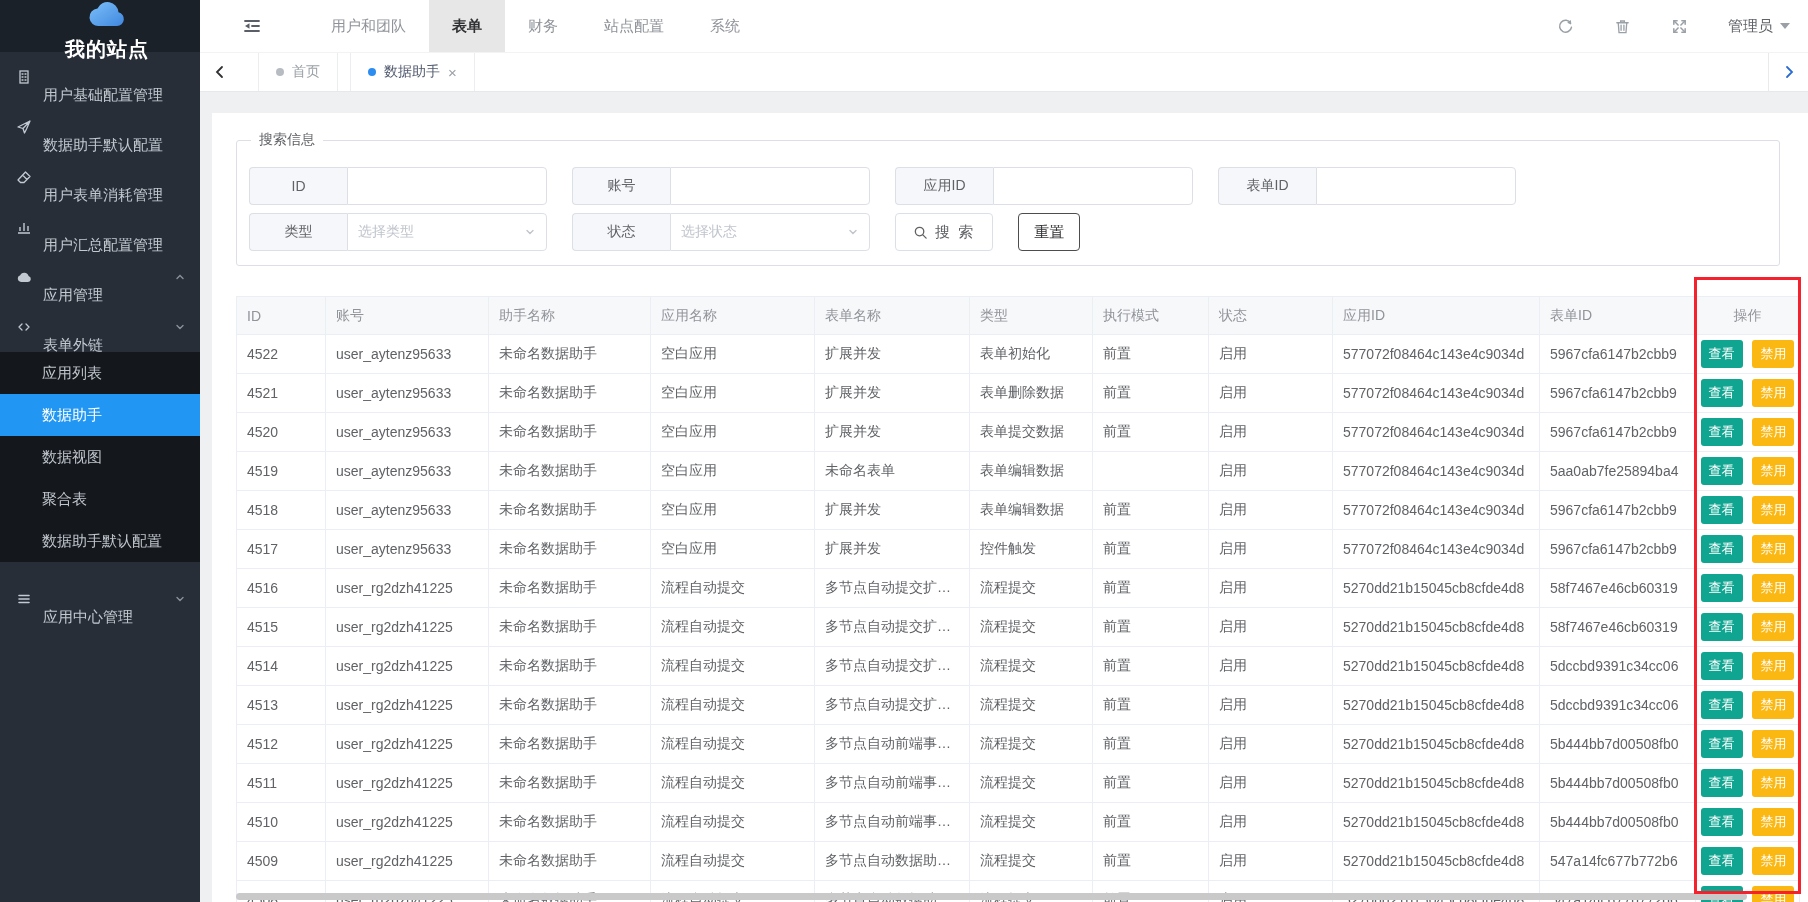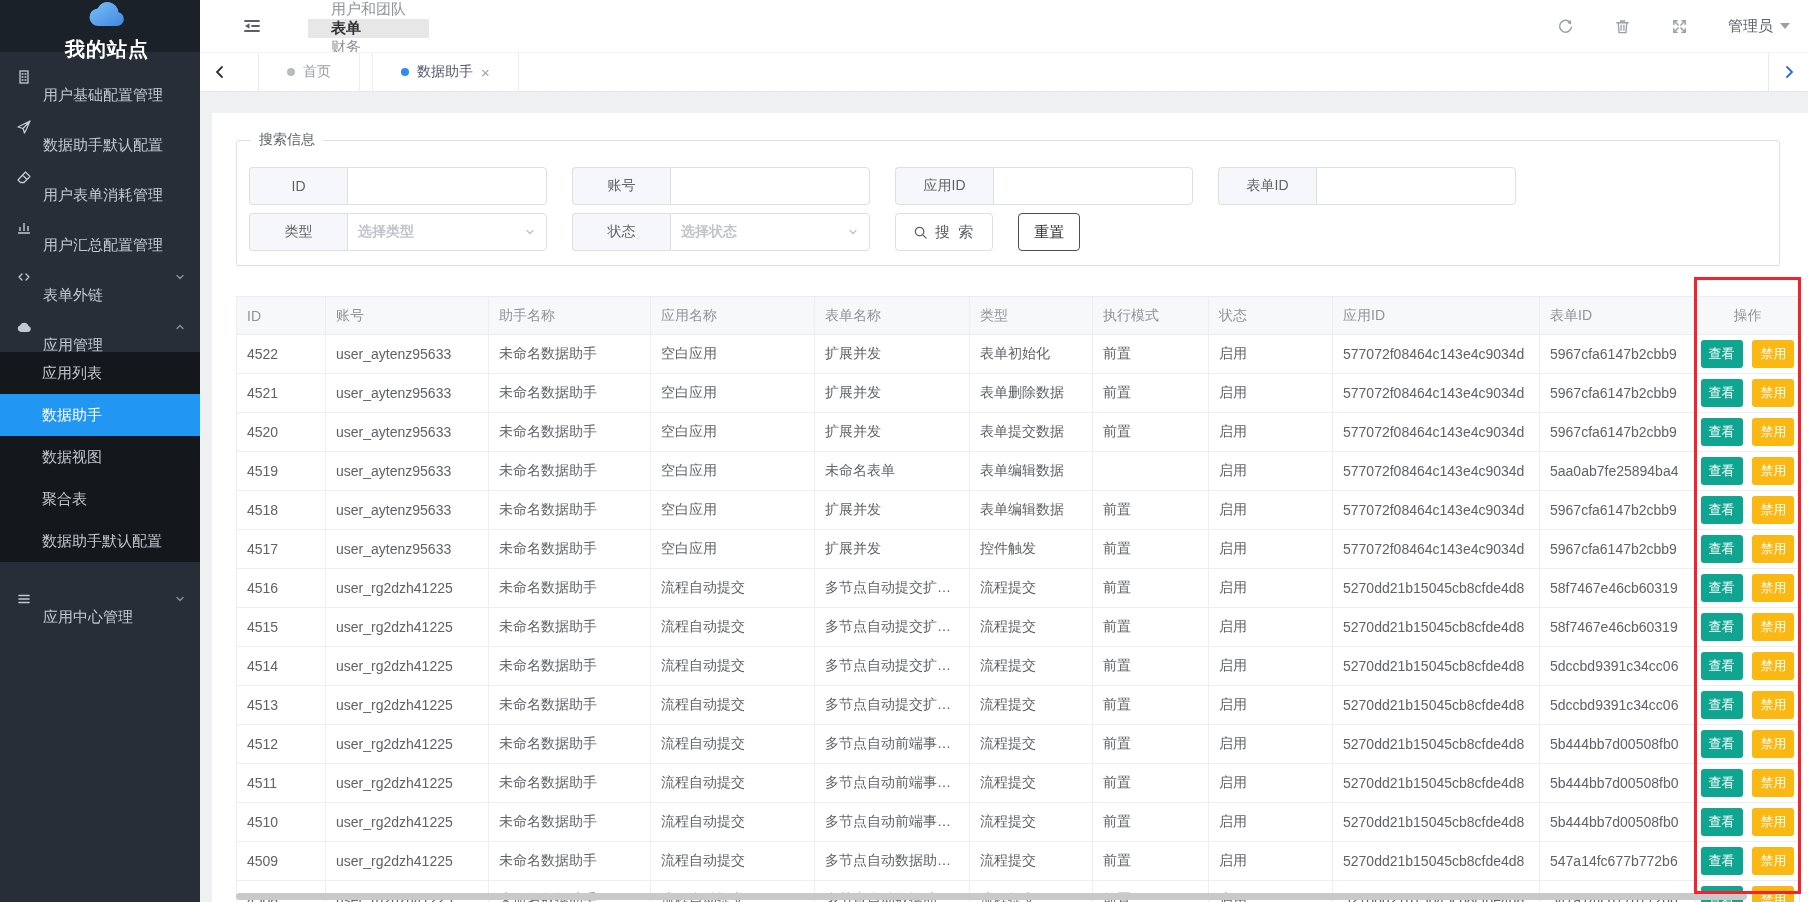--- a/index.html
+++ b/index.html
@@ -17,53 +17,53 @@
   .menu-item { height:50px; display:flex; align-items:center; padding:0 14px 0 16px; color:#c3c9d1; font-size:15px; gap:11px; cursor:pointer; }
   .menu-item .lbl { flex:1; white-space:nowrap;margin-top:36px; }
   .submenu { background:#14171c; }
   .submenu-item { height:42px; display:flex; align-items:center; padding-left:42px; color:#c0c6cd; font-size:15px; cursor:pointer; }
   .submenu-item.active { background:#2196f3; color:#fff; }
   .bottom-gap { height:12px; }
 
   
   .topbar { position:absolute; left:200px; top:0; width:1608px; height:52px; background:#fff; display:flex; align-items:center; z-index:2; }
   .collapse-btn { margin-left:42px; color:#5a5e66; cursor:pointer; display:flex; }
-  .topnav { display:flex; height:52px; margin-left:46px; align-items:stretch;flex-direction:column; }
+  .topnav { display:flex; height:52px; margin-left:46px; align-items:stretch; }
   .topnav-item { display:flex; align-items:center; padding:0 23px; font-size:15px; color:#8f9399; cursor:pointer; white-space:nowrap; }
   .topnav-item.active { background:#e7e7e7; color:#303133; font-weight:bold; }
   .topbar-right { margin-left:auto; display:flex; align-items:center; gap:40px; padding-right:18px; }
   .tool-icon { color:#9aa0a6; cursor:pointer; display:flex; }
   .user-box { display:flex; align-items:center; gap:7px; cursor:pointer; }
   .user-name { font-size:15px; color:#5f6368; }
   .caret-down { width:0; height:0; border-left:5px solid transparent; border-right:5px solid transparent; border-top:6px solid #9aa0a6; }
 
   
   .tabbar { position:absolute; left:200px; top:52px; width:1608px; height:40px; background:#fff; border-top:1px solid #f2f3f5; border-bottom:1px solid #e6e8eb; display:flex; align-items:stretch; z-index:2; }
   .tab-arrow { width:40px; display:flex; align-items:center; justify-content:center; cursor:pointer; color:#303133; }
   .tab-arrow.right { position:absolute; right:0; top:0; height:38px; background:#fff; border-left:1px solid #e8eaec; color:#2b6bd4; }
-  .tab { display:flex; align-items:center; gap:8px; padding:0 28px; font-size:14px; cursor:pointer; border-right:1px solid #ecedef; border-left:1px solid #ecedef; margin-left:18px; white-space:nowrap; }
+  .tab { display:flex; align-items:center; gap:8px; padding:0 17px; font-size:14px; cursor:pointer; border-right:1px solid #ecedef; border-left:1px solid #ecedef; margin-left:18px; white-space:nowrap; }
   .tab + .tab { margin-left:12px; }
   .tab-dot { width:8px; height:8px; border-radius:50%; background:#b8bcc2; }
   .tab.inactive { color:#9aa0a6; }
   .tab.active { color:#515a6e; }
   .tab.active .tab-dot { background:#2d8cf0; }
   .tab-close { color:#9aa0a6; font-size:15px; cursor:pointer; line-height:1; }
 
   
   .content { position:absolute; left:200px; top:92px; width:1608px; height:810px; background:#eef0f2; }
   .card { position:absolute; left:12px; top:21px; right:0; bottom:-12px; background:#fff; padding:18px 0 0 24px; }
 
   
   .search-fs { border:1px solid #dcdfe6; border-radius:3px; margin:0 28px 0 0; padding:10px 0 14px 12px; }
   .search-fs legend { font-size:14px; color:#606266; padding:0 8px; margin-left:2px; }
   .form-row { display:flex; align-items:center; gap:25px; margin-top:8px; }
   .fg { display:flex; }
   .fg .lab { width:98px; height:38px; background:#f5f7fa; border:1px solid #dcdfe6; border-right:none; border-radius:4px 0 0 4px; display:flex; align-items:center; justify-content:center; color:#606266; font-size:14px; }
   .fg input { width:200px; height:38px; border:1px solid #dcdfe6; border-radius:0 4px 4px 0; outline:none; padding:0 10px; font:14px "Liberation Sans",sans-serif; color:#333; background:#fff; }
-  .fg .sel { width:200px; height:38px; border:1px solid #dcdfe6; border-radius:0 4px 4px 0; display:flex; align-items:center; justify-content:space-between; padding:0 10px; color:#c0c4cc; font-size:14px; background:#fff; cursor:pointer;font-weight:bold; }
+  .fg .sel { width:200px; height:38px; border:1px solid #dcdfe6; border-radius:0 4px 4px 0; display:flex; align-items:center; justify-content:space-between; padding:0 10px; color:#c0c4cc; font-size:14px; background:#fff; cursor:pointer; }
   .btn-search { height:38px; padding:0 17px; background:#fff; border:1px solid #dcdfe6; border-radius:4px; font-size:15px; color:#606266; display:inline-flex; align-items:center; gap:7px; cursor:pointer; letter-spacing:2px; }
   .btn-reset { height:38px; padding:0 15px; background:#fff; border:1px solid #4d4d4d; border-radius:4px; font-size:15px; color:#303133; cursor:pointer; }
 
   
   .table-wrap { margin-top:30px; }
   table.grid { border-collapse:collapse; table-layout:fixed; width:1563px; font-size:14px; }
   .grid th { background:#f7f8fa; color:#909399; font-weight:normal; text-align:left; height:38px; padding:0 10px; border:1px solid #ebeef5; white-space:nowrap; overflow:hidden; }
   .grid td { color:#606266; height:39px; padding:0 10px; border:1px solid #ebeef5; white-space:nowrap; overflow:hidden; background:#fff; }
   .grid th.op, .grid td.op { text-align:center; padding:0 4px; }
   .btn-view, .btn-disable { border:none; color:#fff; font-size:13px; padding:5px 8px; border-radius:3px; cursor:pointer; font-family:Liberation Sans, sans-serif; }
@@ -124,42 +124,42 @@
     <span>
       <svg width="16" height="16" viewBox="0 0 16 16" stroke="#c3c9d1" fill="none" stroke-width="1.4">
         <path d="M4 12 V8 M8 12 V4 M12 12 V7 M2 14 H14"></path>
       </svg>
     </span>
     <span class="lbl">用户汇总配置管理</span>
   </div>
 
   <div class="menu-item">
     <span>
+      <svg width="16" height="16" viewBox="0 0 16 16" fill="#c3c9d1">
+        <path d="M5 13 h7 a3 3 0 0 0 .6-5.9 A4.5 4.5 0 0 0 4 6.6 A3.3 3.3 0 0 0 5 13 Z"></path>
+      </svg>
+    </span>
+    <span class="lbl">应用管理</span>
+    <span>
+      <svg width="12" height="12" viewBox="0 0 12 12" stroke="#8a9199" fill="none" stroke-width="1.4" stroke-linecap="round">
+          <path d="M3 7.5 L6 4.5 L9 7.5"></path>
+        </svg>
+    </span>
+  </div>
+
+  <div class="menu-item">
+    <span>
       <svg width="16" height="16" viewBox="0 0 16 16" stroke="#c3c9d1" fill="none" stroke-width="1.3" stroke-linecap="round" stroke-linejoin="round">
         <path d="M6 5 L3 8 L6 11 M10 5 L13 8 L10 11"></path>
       </svg>
     </span>
     <span class="lbl">表单外链</span>
     <span>
       <svg width="12" height="12" viewBox="0 0 12 12" stroke="#8a9199" fill="none" stroke-width="1.4" stroke-linecap="round">
           <path d="M3 4.5 L6 7.5 L9 4.5"></path>
-        </svg>
-    </span>
-  </div>
-
-  <div class="menu-item">
-    <span>
-      <svg width="16" height="16" viewBox="0 0 16 16" fill="#c3c9d1">
-        <path d="M5 13 h7 a3 3 0 0 0 .6-5.9 A4.5 4.5 0 0 0 4 6.6 A3.3 3.3 0 0 0 5 13 Z"></path>
-      </svg>
-    </span>
-    <span class="lbl">应用管理</span>
-    <span>
-      <svg width="12" height="12" viewBox="0 0 12 12" stroke="#8a9199" fill="none" stroke-width="1.4" stroke-linecap="round">
-          <path d="M3 7.5 L6 4.5 L9 7.5"></path>
         </svg>
     </span>
   </div>
 
   <div class="submenu">
     <div class="submenu-item">应用列表</div>
     <div class="submenu-item active">数据助手</div>
     <div class="submenu-item">数据视图</div>
     <div class="submenu-item">聚合表</div>
     <div class="submenu-item">数据助手默认配置</div>

